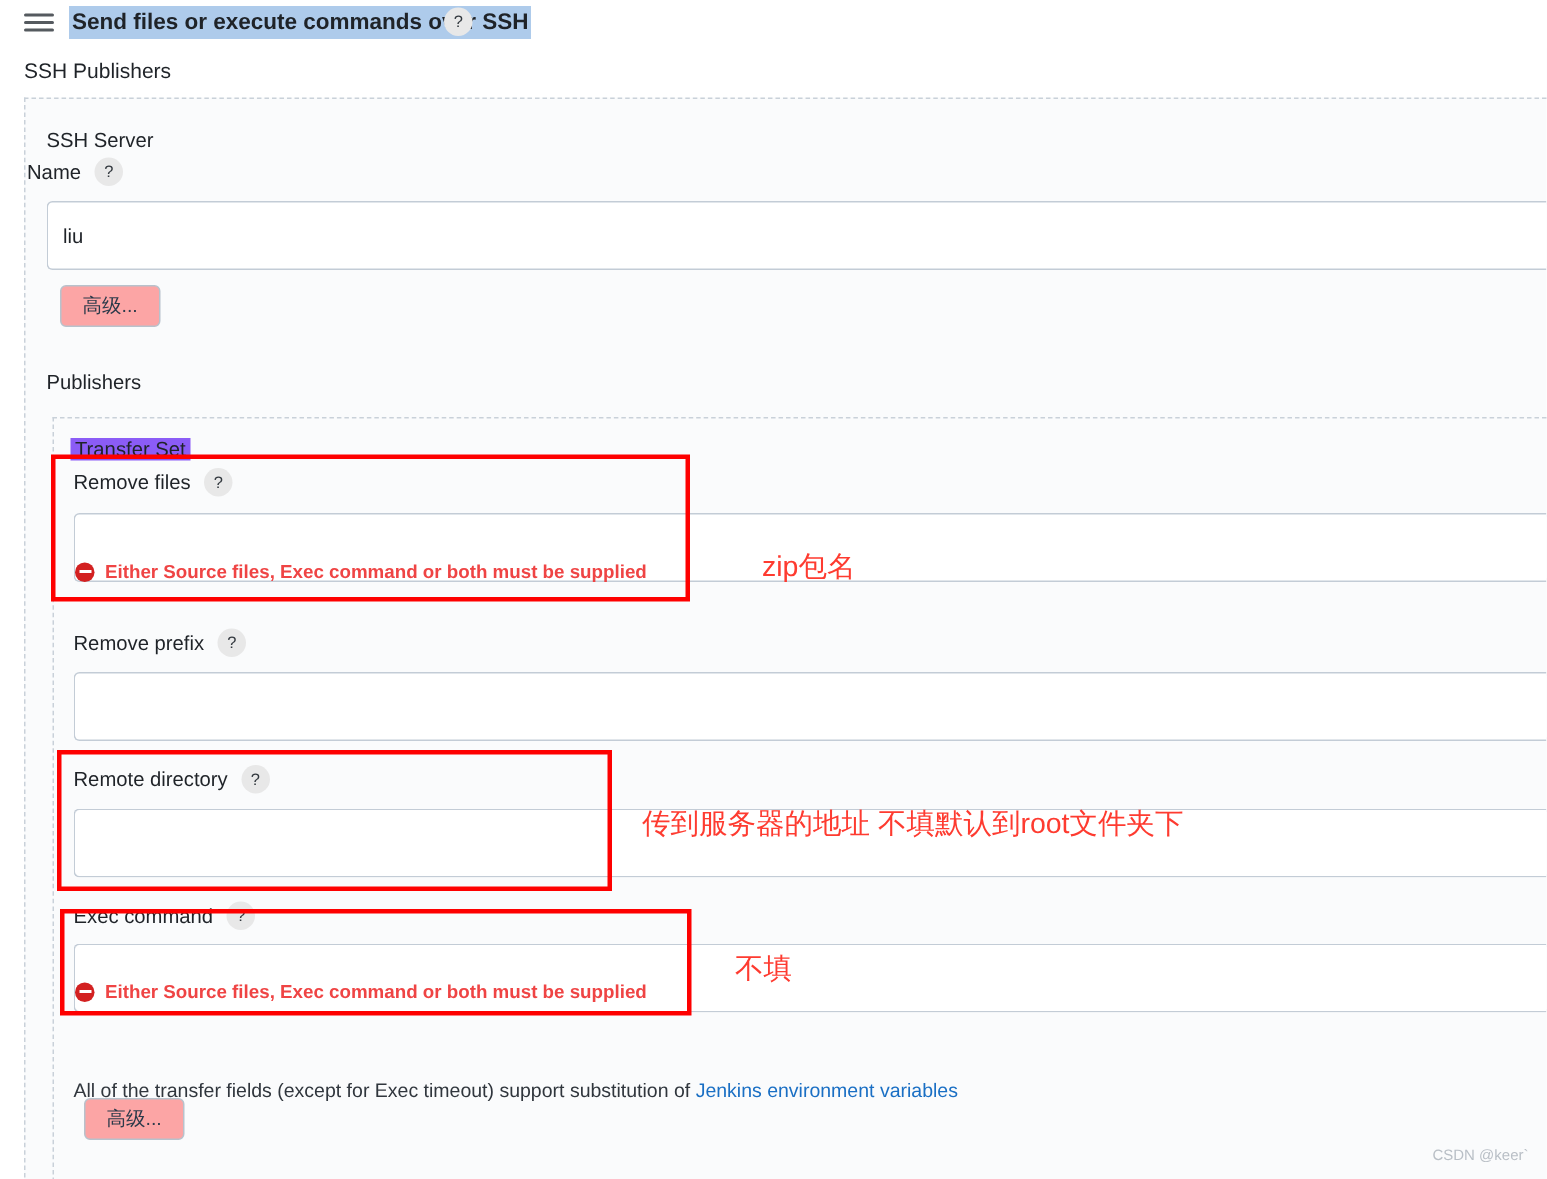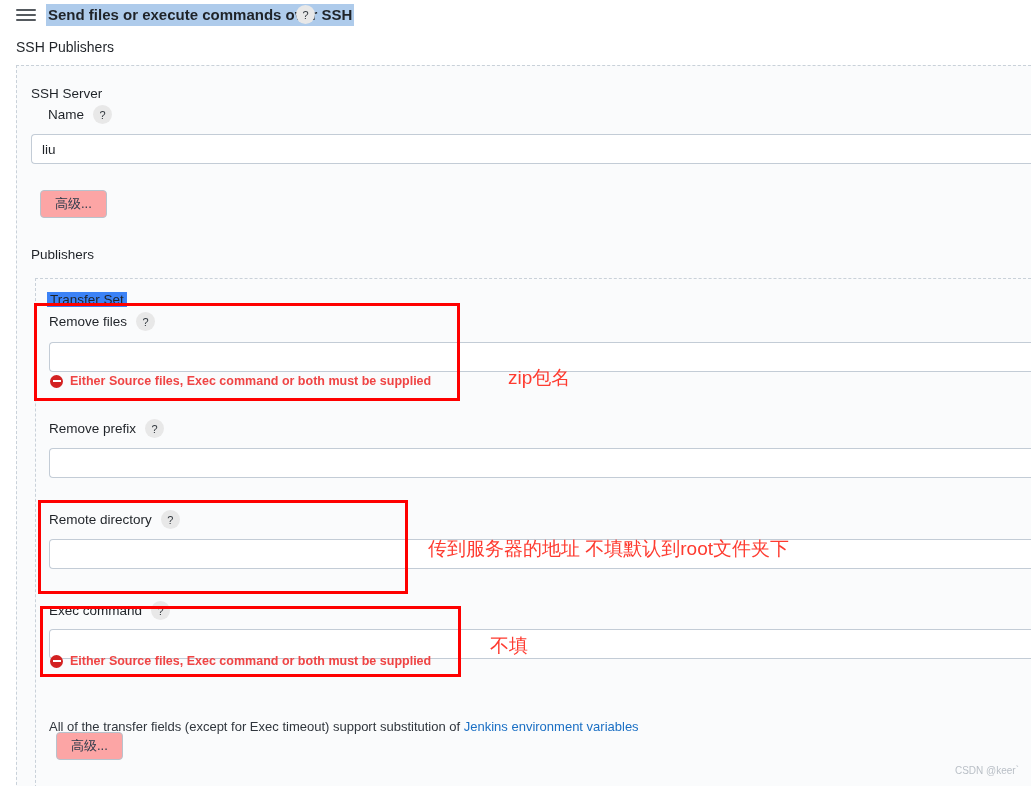--- a/index.html
+++ b/index.html
@@ -95,37 +95,37 @@
     height: 520px;
     border: 1px dashed #c9d1d9;
     border-right: none;
     background: #fafbfc;
   }
 
   .legend {
     position: absolute;
     font-size: 13.5px;
     color: #1f2328;
-    background: #3b82f6;
+    background: #8b5cf6;
     padding: 0 3px;
   }
 
   
   .lbl {
     position: absolute;
     font-size: 13.5px;
     color: #1f2328;
     display: flex;
     align-items: center;
     gap: 9px;
     white-space: nowrap;
   }
   .field {
     position: absolute;
-    height: 30px;
+    height: 46px;
     background: #ffffff;
     border: 1px solid #c3ccd6;
     border-radius: 4px;
     font-size: 13.5px;
     color: #1f2328;
     padding: 0 10px;
     font-family: "Liberation Sans", "DejaVu Sans", sans-serif;
     outline: none;
   }
   .field.clipped { border-right: none; border-top-right-radius: 0; border-bottom-right-radius: 0; }
@@ -218,21 +218,21 @@
   <div class="help-badge help-topbar">?</div>
 </div>
 
 <div class="section-title">SSH Publishers</div>
 
 <div class="outer-panel"></div>
 
 <div class="lbl" style="left:31px; top:86px;">
   <span>SSH Server</span>
 </div>
-<div class="lbl" style="left:48px; top:105px;">
+<div class="lbl" style="left:18px; top:105px;">
   <span>Name</span>
   <span class="help-badge">?</span>
 </div>
 
 <input class="field clipped" style="left: 31px; top: 134px; width: 1000px;" value="liu">
 
 <button class="btn-adv" style="left:40px; top:190px;">高级...</button>
 
 <div class="lbl" style="left:31px; top:247px;">
   <span>Publishers</span>

